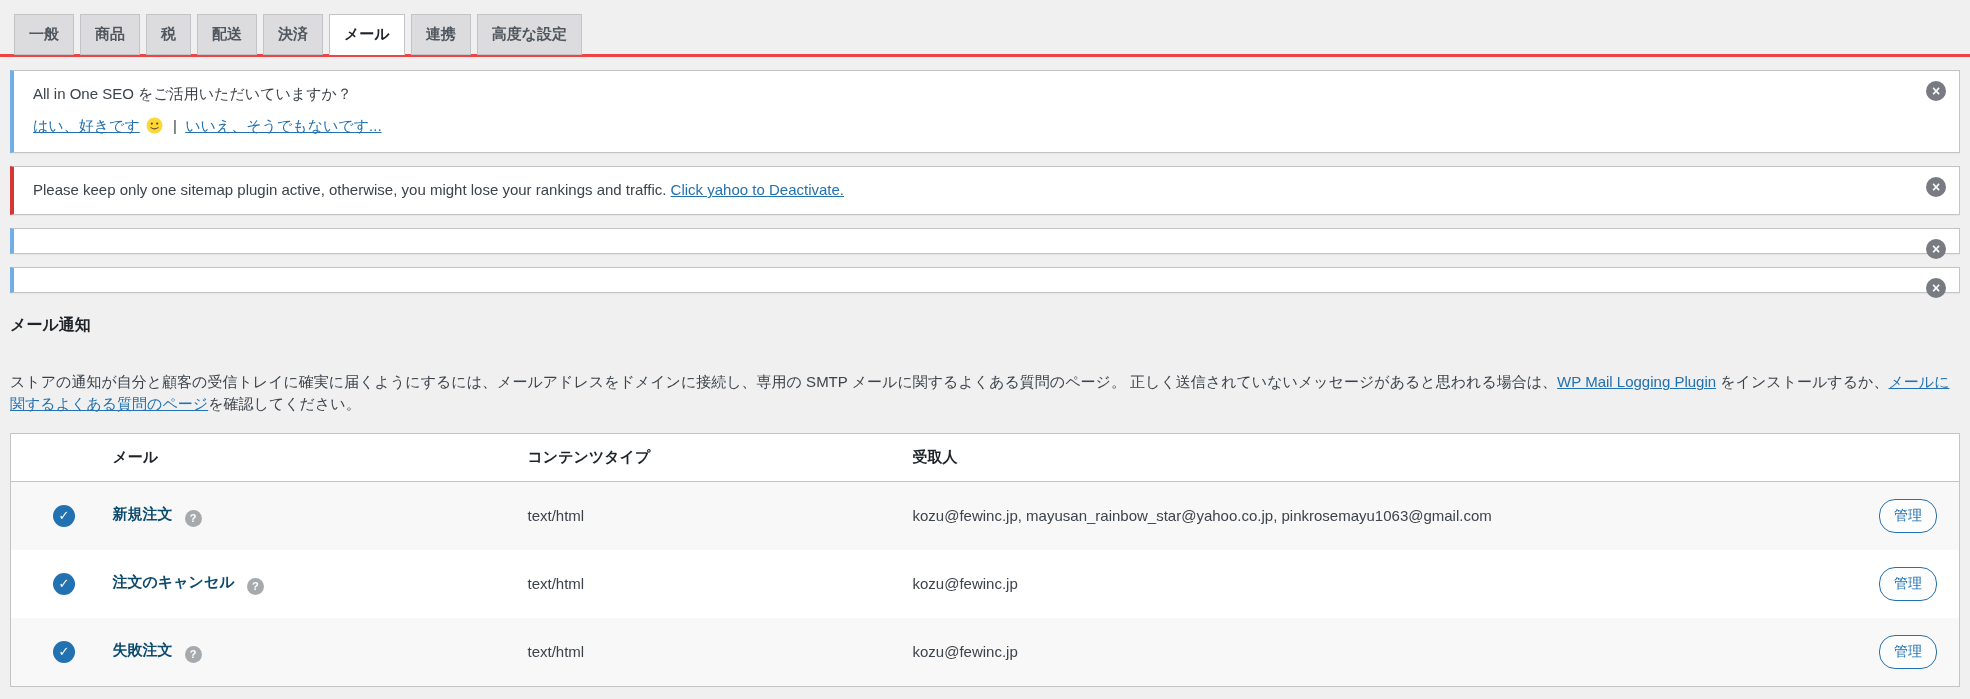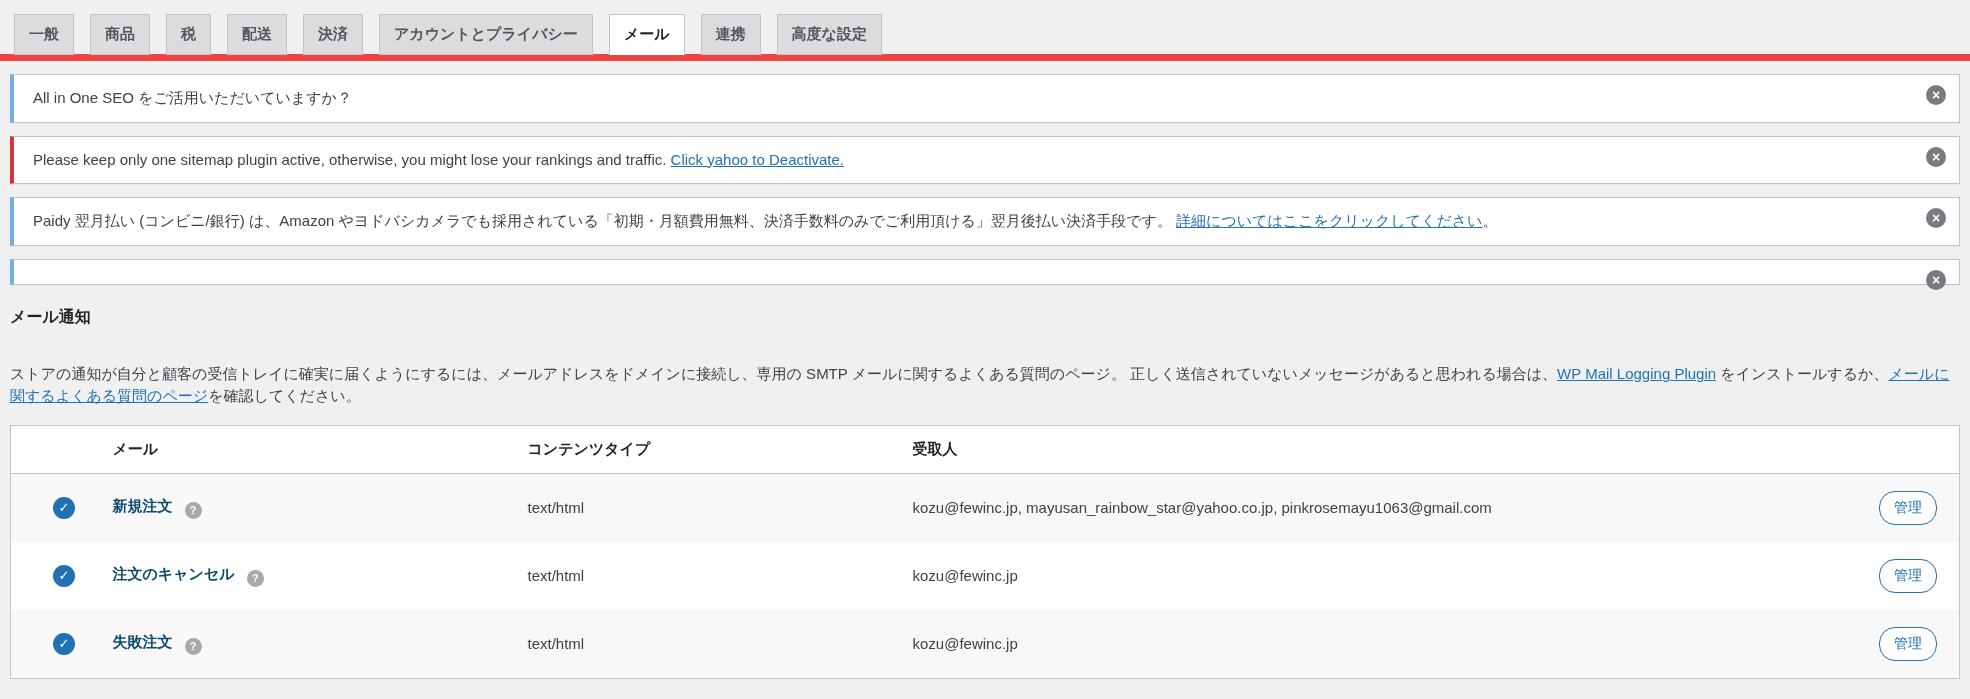--- a/index.html
+++ b/index.html
@@ -9,24 +9,24 @@
     overflow: hidden;
     background: #f0f0f1;
     font-family: "Liberation Sans", "DejaVu Sans", sans-serif;
     font-size: 15px;
     color: #3c434a;
   }
 
   
   .nav-tab-wrapper {
     padding: 14px 10px 0 14px;
-    border-bottom: 7px solid #ef4444;
+    border-bottom: 3px solid #ef4444;
     display: flex;
     align-items: flex-end;
-    gap: 16px;
+    gap: 6px;
   }
   .nav-tab {
     background: #dcdcde;
     border: 1px solid #c3c4c7;
     margin-bottom: -1px;
     padding: 10px 14px;
     font-size: 15px;
     font-weight: 600;
     color: #50575e;
     cursor: pointer;
@@ -168,50 +168,58 @@
 </style>
 </head>
 <body>
 
 <nav class="nav-tab-wrapper">
   <a class="nav-tab">一般</a>
   <a class="nav-tab">商品</a>
   <a class="nav-tab">税</a>
   <a class="nav-tab">配送</a>
   <a class="nav-tab">決済</a>
-  <a class="nav-tab">アカウントとプライバシー</a>
   <a class="nav-tab active">メール</a>
   <a class="nav-tab">連携</a>
   <a class="nav-tab">高度な設定</a>
 </nav>
 
 <div class="notices">
 
   <div class="notice info">
     <p>All in One SEO をご活用いただいていますか？</p>
+    <p>
+      <a class="link">はい、好きです</a>
+      <span class="smiley">
+        <svg width="17" height="17" viewBox="0 0 17 17">
+          <circle cx="8.5" cy="8.5" r="8" fill="#fdd835"></circle>
+          <circle cx="5.8" cy="6.6" r="1.1" fill="#5d4037"></circle>
+          <circle cx="11.2" cy="6.6" r="1.1" fill="#5d4037"></circle>
+          <path d="M5 10.6 q3.5 2.6 7 0" stroke="#5d4037" stroke-width="1.1" fill="none" stroke-linecap="round"></path>
+        </svg>
+      </span>
+      <span class="sep">|</span>
+      <a class="link">いいえ、そうでもないです...</a>
+    </p>
     <button class="dismiss-btn">
       <span class="dismiss-x">×</span>
     </button>
   </div>
 
   <div class="notice error">
     <p>
       <span>Please keep only one sitemap plugin active, otherwise, you might lose your rankings and traffic.</span>
       <a class="link">Click yahoo to Deactivate.</a>
     </p>
     <button class="dismiss-btn">
       <span class="dismiss-x">×</span>
     </button>
   </div>
 
   <div class="notice info">
-    <p>
-      <span>Paidy 翌月払い (コンビニ/銀行) は、Amazon やヨドバシカメラでも採用されている「初期・月額費用無料、決済手数料のみでご利用頂ける」翌月後払い決済手段です。</span>
-      <a class="link">詳細についてはここをクリックしてください</a><span>。</span>
-    </p>
     <button class="dismiss-btn">
       <span class="dismiss-x">×</span>
     </button>
   </div>
 
   <div class="notice info">
     <button class="dismiss-btn">
       <span class="dismiss-x">×</span>
     </button>
   </div>

